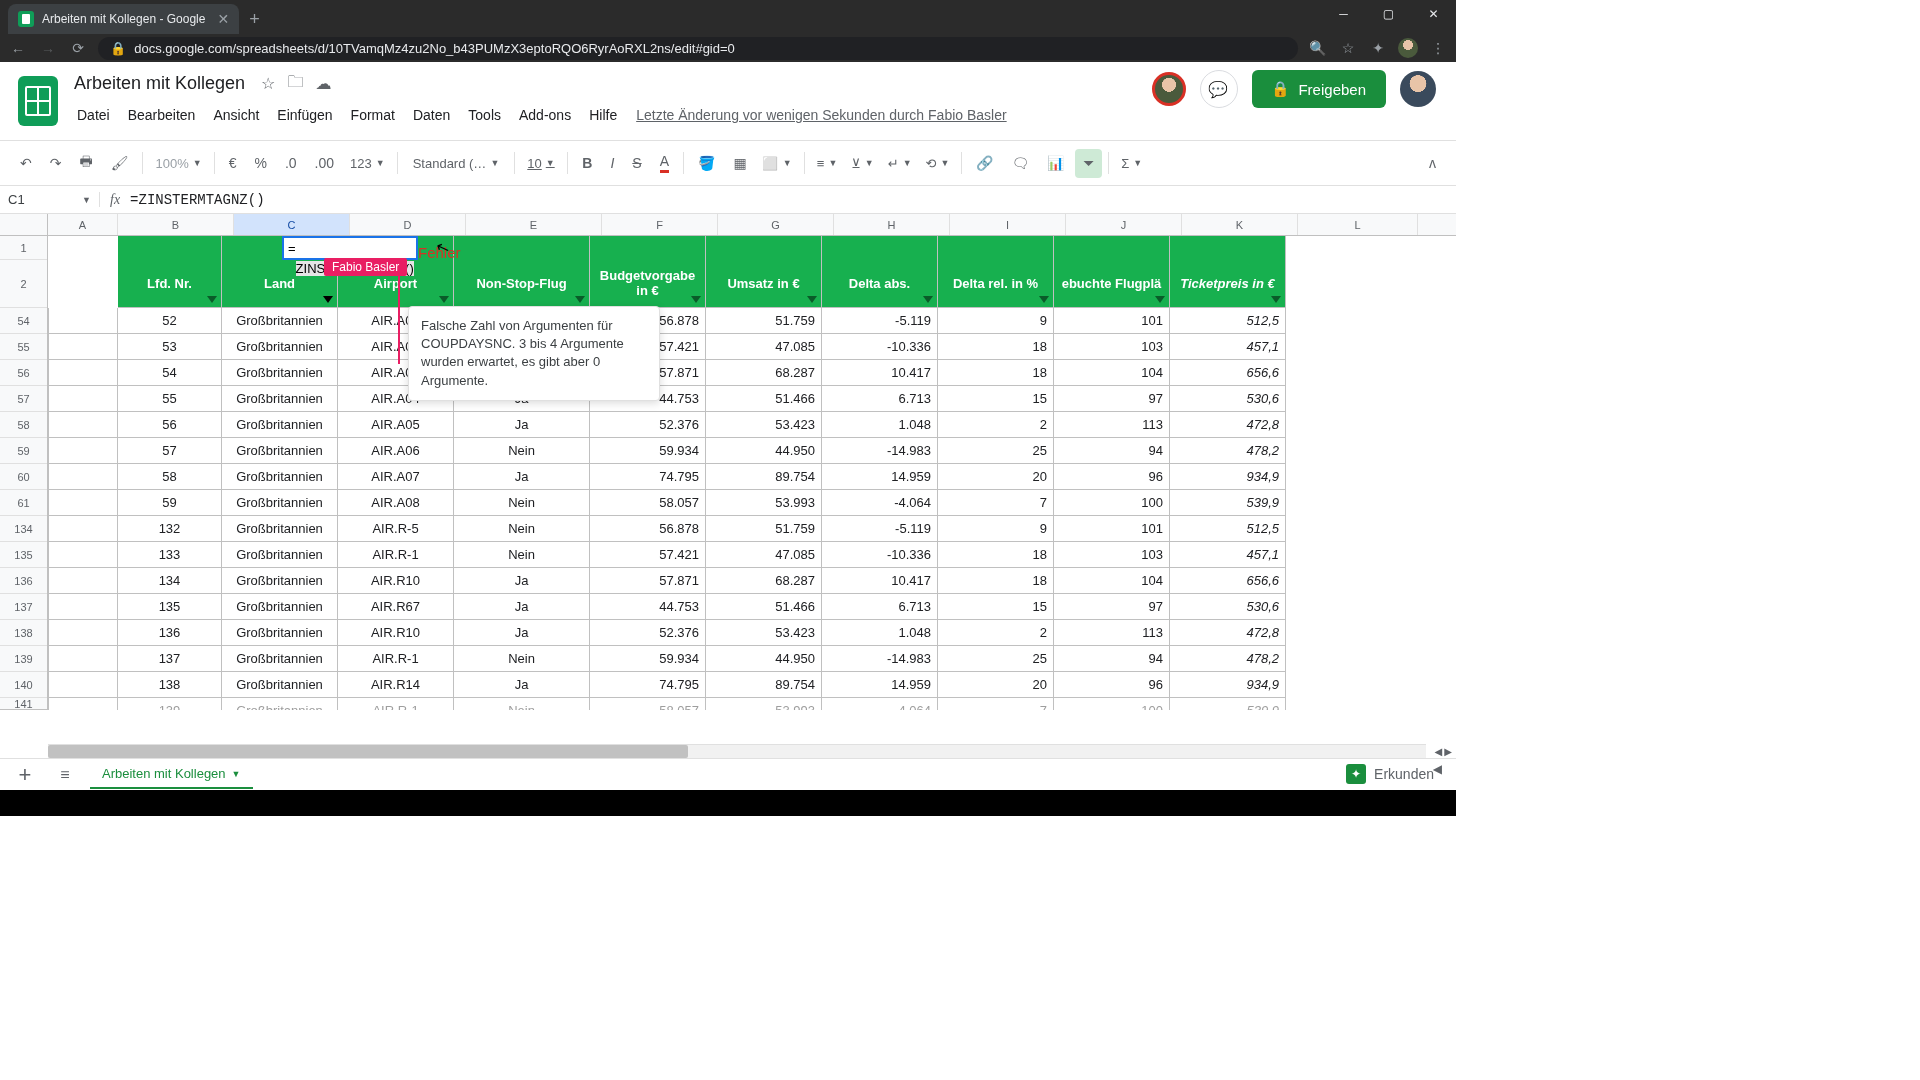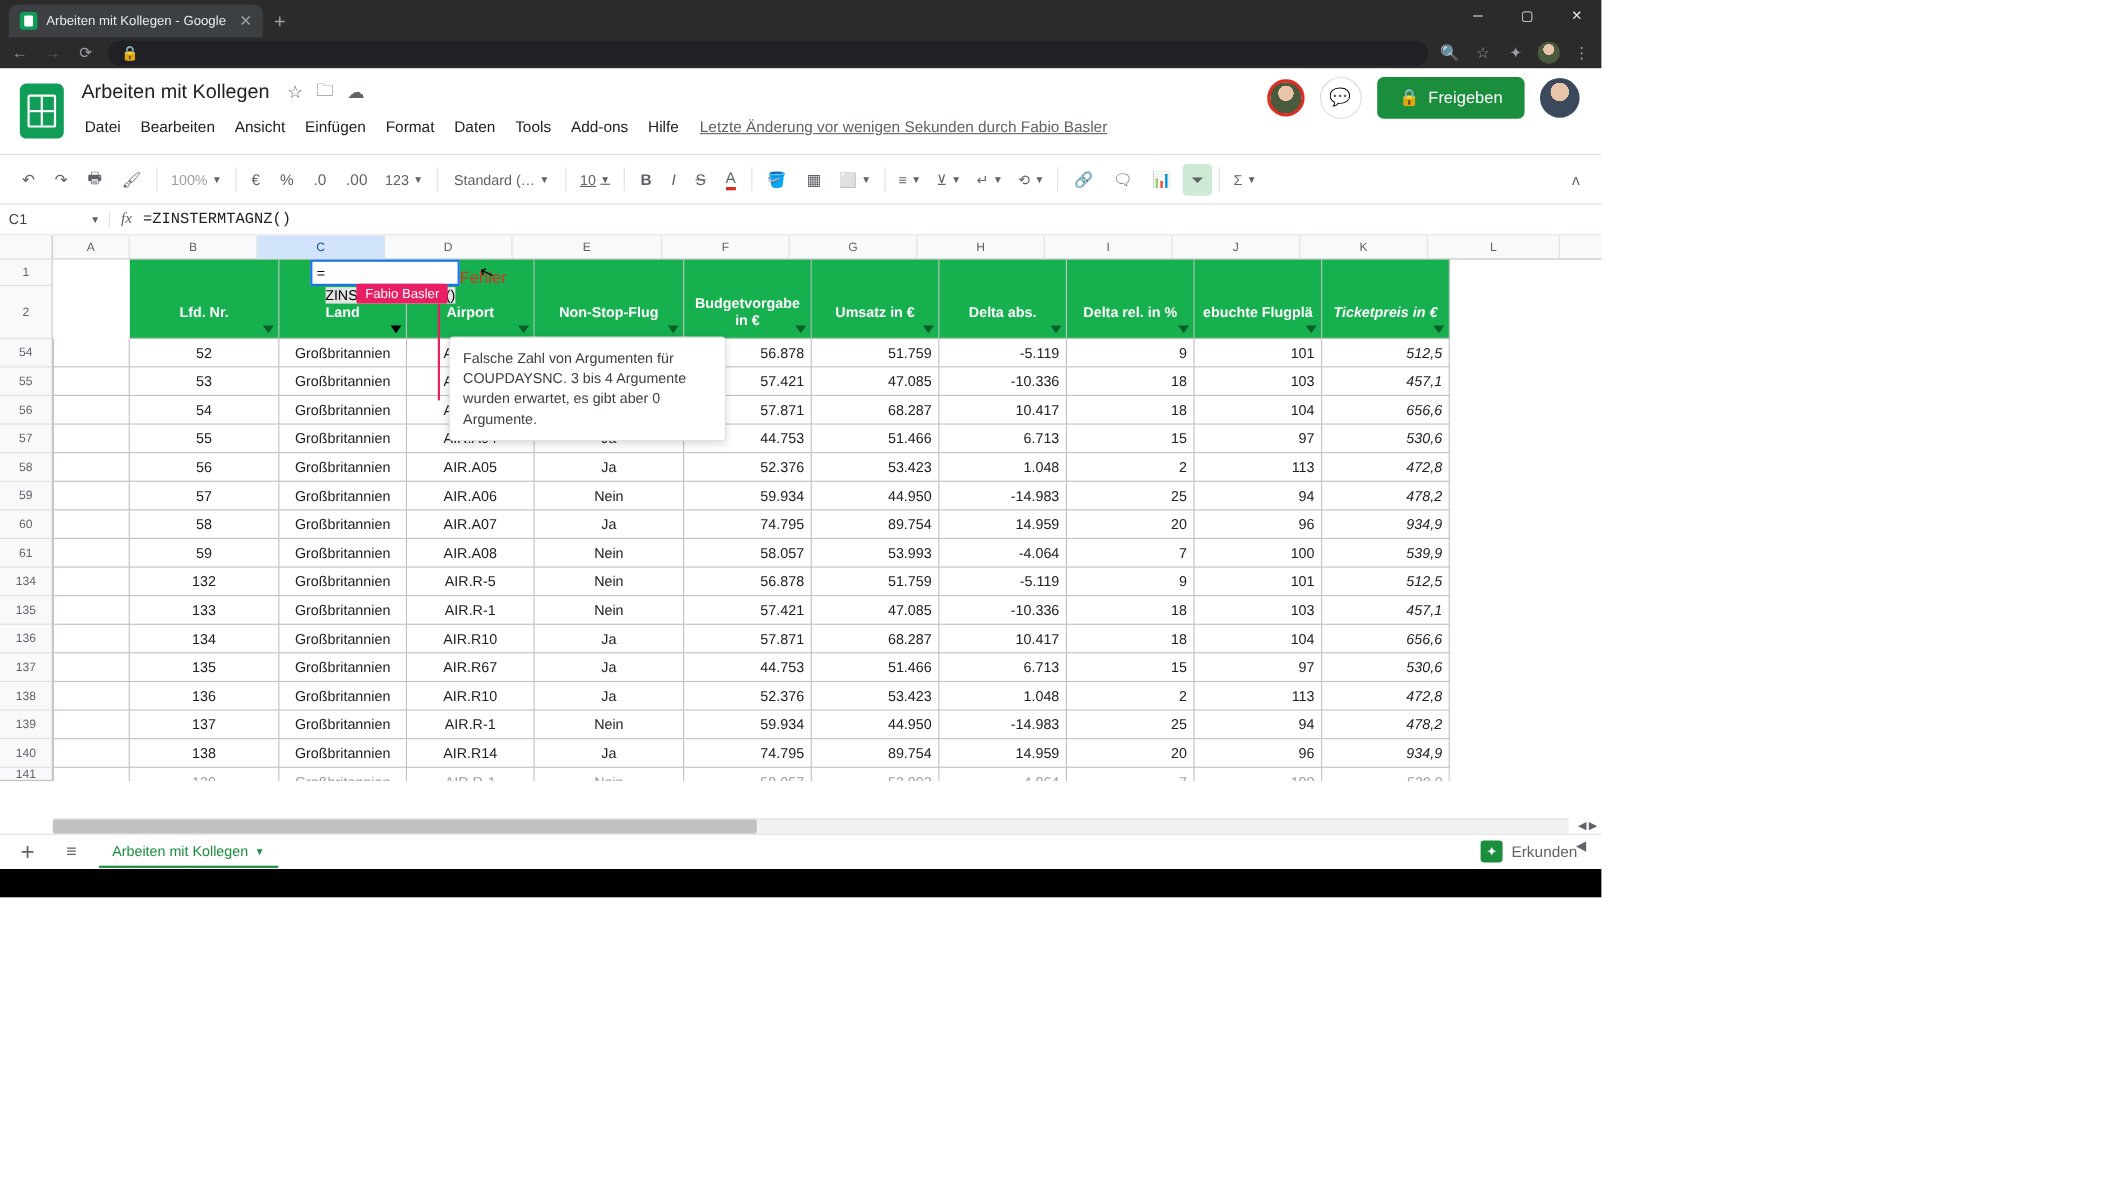--- a/index.html
+++ b/index.html
@@ -69,21 +69,21 @@
 .rh.r2 { height: 48px; }
 .rh.rn { height: 26px; }
 .rh.rp { height: 12px; border-bottom: 1px solid #c0c0c0; }
 .table-body { position: relative; }
 
 .data-row { display: flex; height: 26px; }
 .hdr-row1 { height: 24px; }
 .hdr-row2 { height: 48px; }
 .cell { border-right: 1px solid #c0c0c0; border-bottom: 1px solid #c0c0c0; font-size: 13px; color: #202124; display: flex; align-items: center; padding: 0 6px; overflow: hidden; white-space: nowrap; }
 .cA { width: 70px; border-left: 1px solid #c0c0c0; }
-.cB { width: 136px; justify-content: center; }
+.cB { width: 104px; justify-content: center; }
 .cC { width: 116px; justify-content: center; }
 .cD { width: 116px; justify-content: center; }
 .cE { width: 136px; justify-content: center; }
 .cF { width: 116px; justify-content: flex-end; }
 .cG { width: 116px; justify-content: flex-end; }
 .cH { width: 116px; justify-content: flex-end; }
 .cI { width: 116px; justify-content: flex-end; }
 .cJ { width: 116px; justify-content: flex-end; }
 .cK { width: 116px; justify-content: flex-end; font-style: italic; }
 
@@ -141,20 +141,21 @@
       <span class="close">✕</span>
     </div>
     <div class="new-tab">+</div>
   </div>
   <div class="addr-bar">
     <div class="nav-btn">←</div>
     <div class="nav-btn" style="opacity:.4">→</div>
     <div class="nav-btn">⟳</div>
     <div class="url-field">
       <span class="lock">🔒</span>
+      <span>docs.google.com/spreadsheets/d/10TVamqMz4zu2No_b43PUMzX3eptoRQO6RyrAoRXL2ns/edit#gid=0</span>
     </div>
     <div class="nav-btn">🔍</div>
     <div class="nav-btn">☆</div>
     <div class="nav-btn">✦</div>
     <div class="nav-btn" style="width:20px;height:20px;border-radius:50%;background:radial-gradient(circle at 50% 35%,#e8c4a8 30%,#4a5a3c 31%)"></div>
     <div class="nav-btn">⋮</div>
   </div>
 </div>
 
 <div class="app-header">

